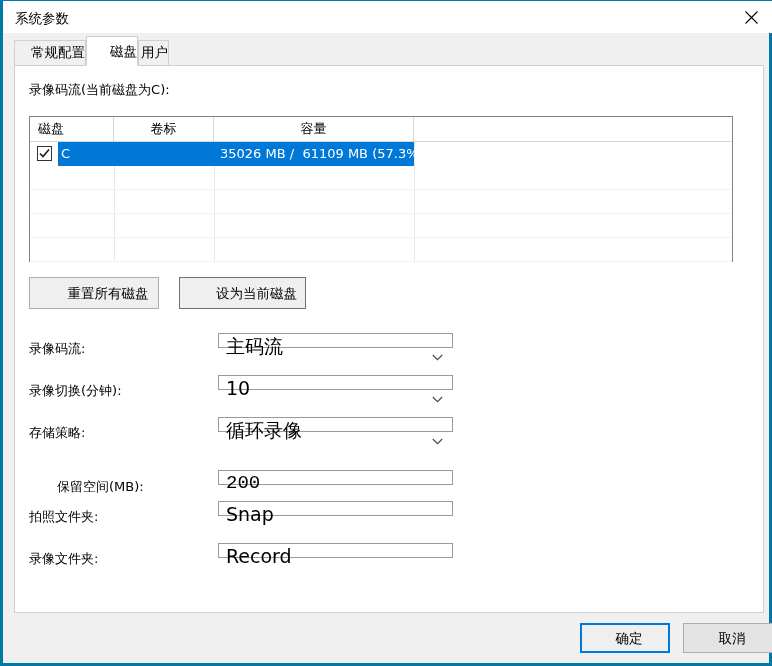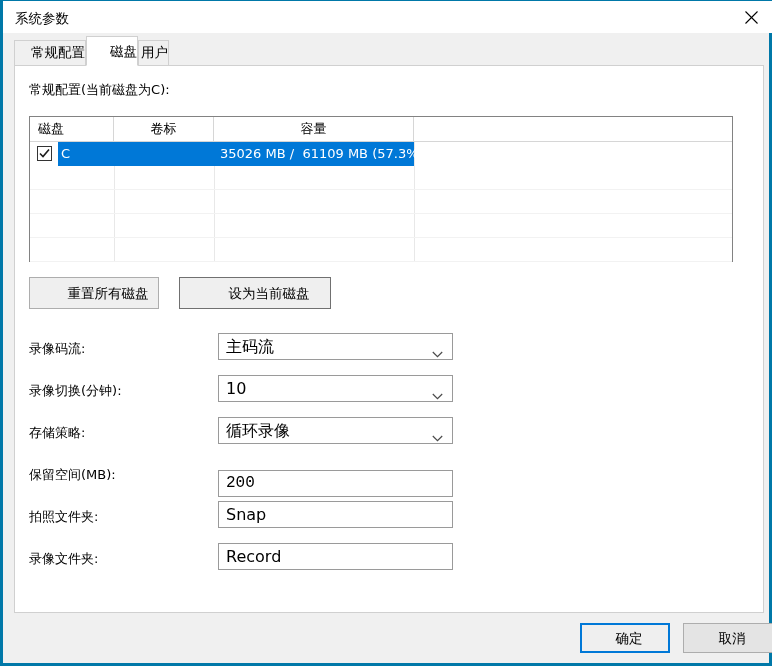--- a/index.html
+++ b/index.html
@@ -224,62 +224,62 @@
     background: #efefef;
     border: 1px solid #adadad;
     font-size: 13.5px;
     color: #000000;
     text-align: center;
     white-space: nowrap;
     cursor: default;
     padding-left: 28px;
   }
   #btn-reset     { left: 14px;  top: 211px; width: 130px; height: 32px; line-height: 30px; }
-  #btn-setcur    { left: 164px; top: 211px; width: 152px; height: 32px; line-height: 30px; border-color: #707070; }
+  #btn-setcur    { left: 164px; top: 211px; width: 127px; height: 32px; line-height: 30px; border-color: #707070; }
 
   
   .flabel {
     position: absolute;
     left: 14px;
     font-size: 13px;
     color: #000000;
     white-space: nowrap;
     height: 18px;
     line-height: 18px;
   }
   .fcombo, .ftext {
     position: absolute;
     left: 203px;
     width: 235px;
-    height: 27px;
+    height: 15px;
     box-sizing: border-box;
     background: #ffffff;
     border: 1px solid #9a9a9a;
-    font-size: 16px;
+    font-size: 19px;
     color: #000000;
     cursor: default;
   }
   .fcombo .val, .ftext .val {
     position: absolute;
     left: 7px;
     top: 0;
     height: 25px;
     line-height: 25px;
     white-space: nowrap;
   }
   .fcombo .arrow {
     position: absolute;
     right: 9px;
     top: 9px;
   }
 
   #lbl0 { top: 274px; }  #f0 { top: 267px; }
   #lbl1 { top: 316px; }  #f1 { top: 309px; }
   #lbl2 { top: 358px; }  #f2 { top: 351px; }
-  #lbl3 { top: 400px; }  #f3 { top: 404px; font-family: Liberation Mono, monospace; }
+  #lbl3 { top: 412px; margin-left: 28px; }  #f3 { top: 404px; font-family: Liberation Mono, monospace; }
   #lbl4 { top: 442px; }  #f4 { top: 435px; }
   #lbl5 { top: 484px; }  #f5 { top: 477px; }
 
   
   #footer {
     position: absolute;
     left: 0;
     top: 613px;
     width: 766px;
     height: 50px;
@@ -324,21 +324,21 @@
   </div>
 
   <div id="tabstrip">
     <div class="tab" id="tab0">常规配置</div>
     <div class="tab active" id="tab1">磁盘</div>
     <div class="tab" id="tab2">用户</div>
   </div>
 
   <div id="tabpage">
 
-    <div id="list-caption">常规配置(当前磁盘为C):</div>
+    <div id="list-caption">录像码流(当前磁盘为C):</div>
 
     <div id="disk-table">
 
       <div id="thead">
         <div class="th" id="th0">磁盘</div>
         <div class="th" id="th1">卷标</div>
         <div class="th" id="th2">容量</div>
         <div class="th" id="th3"></div>
       </div>
 

